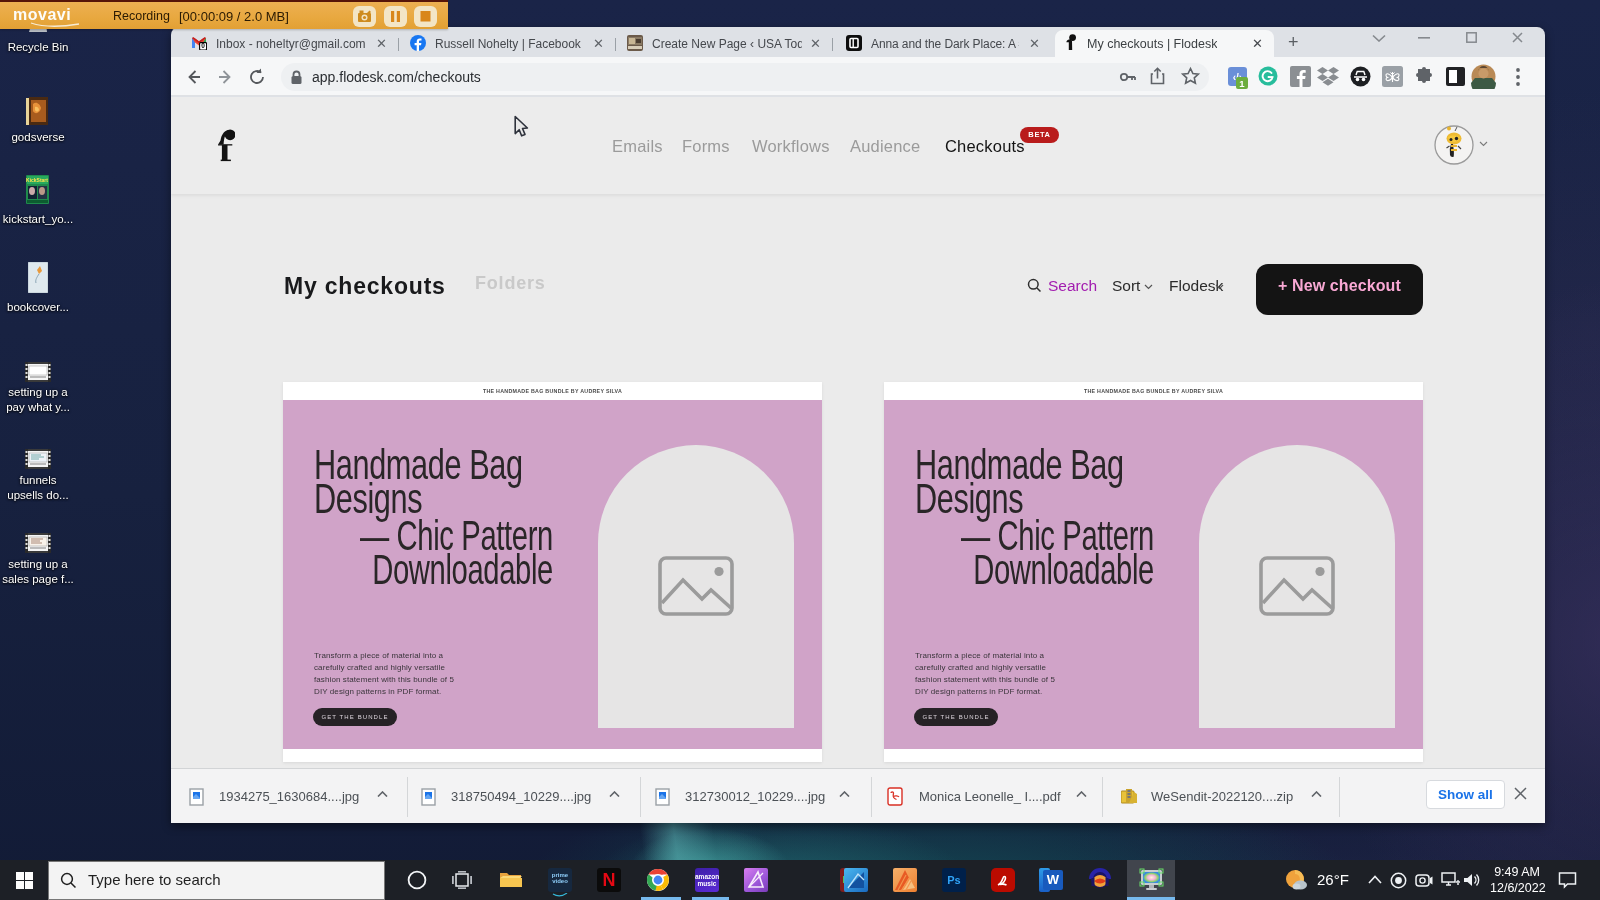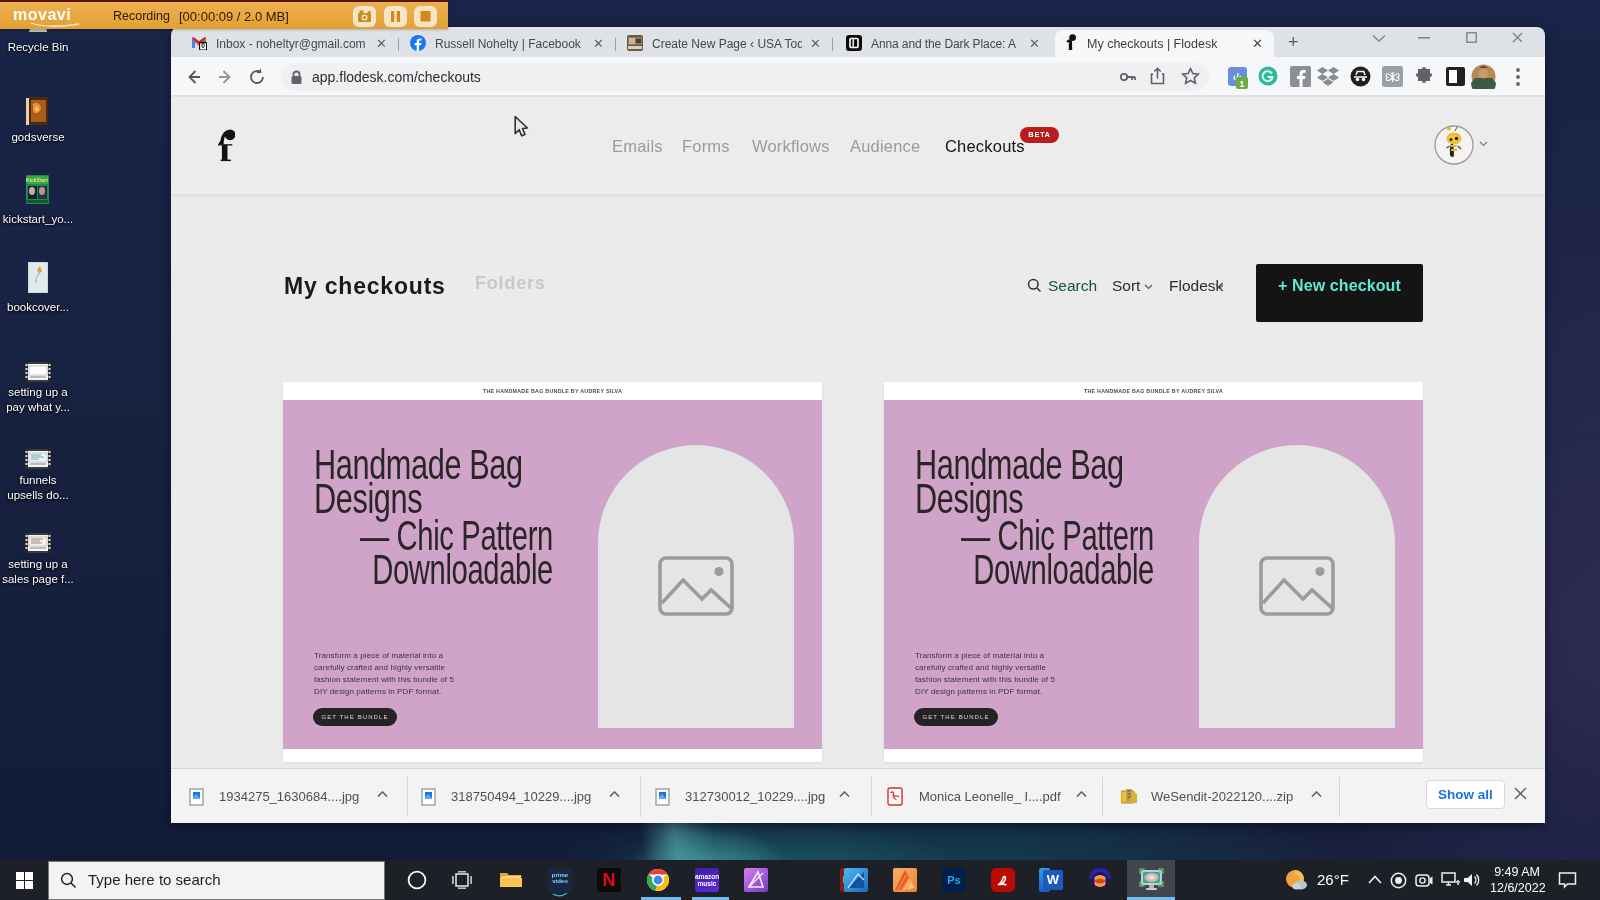--- a/index.html
+++ b/index.html
@@ -338,30 +338,30 @@
             <path d="M1 1 l3.5 3.5 L8 1" stroke="#7a7a7a" stroke-width="1.1" fill="none"></path>
           </svg>
 </div>
 <div id="listrow">
   <div class="a" style="left:113px;top:176px;font-size:23px;font-weight:bold;color:#191a1c;letter-spacing:.8px">My checkouts</div>
   <div class="a" style="left:304px;top:176px;font-size:18px;font-weight:bold;color:#c9c9c9;letter-spacing:.8px">Folders</div>
   <svg class="a" style="left:856px;top:181px" width="15" height="15" viewBox="0 0 15 15">
             <circle cx="6.3" cy="6.3" r="4.8" fill="none" stroke="#2e2e2e" stroke-width="1.5"></circle>
             <path d="M10 10 l3.5 3.5" stroke="#2e2e2e" stroke-width="1.5"></path>
           </svg>
-  <div class="a" style="left:877px;top:180px;font-size:15.5px;color:#14532d">Search</div>
+  <div class="a" style="left:877px;top:180px;font-size:15.5px;color:#a21caf">Search</div>
   <div class="a" style="left:941px;top:180px;font-size:15.5px;color:#2b2b2b">Sort</div>
   <svg class="a" style="left:973px;top:187px" width="9" height="6" viewBox="0 0 9 6">
             <path d="M1 1 l3.5 3.5 L8 1" stroke="#555" stroke-width="1.2" fill="none"></path>
           </svg>
   <div class="a" style="left:998px;top:180px;font-size:15.5px;color:#2b2b2b">Flodesk</div>
   <svg class="a" style="left:1044px;top:187px" width="9" height="6" viewBox="0 0 9 6">
             <path d="M1 1 l3.5 3.5 L8 1" stroke="#555" stroke-width="1.2" fill="none"></path>
           </svg>
-  <div class="a" style="left:1085px;top:167px;width:167px;height:58px;background:#141414;border-radius:2px;color:#5eead4;font-size:16px;font-weight:bold;text-align:center;line-height:43px;letter-spacing:.1px">+ New checkout</div>
+  <div class="a" style="left:1085px;top:167px;width:167px;height:51px;background:#141414;border-radius:12px;color:#f9a8d4;font-size:16px;font-weight:bold;text-align:center;line-height:43px;letter-spacing:.1px">+ New checkout</div>
 </div>
 <div class="card" id="card1" style="left:112px">
   <div class="cardtop">THE HANDMADE BAG BUNDLE BY AUDREY SILVA</div>
   <div class="cardpink"></div>
   <div class="arch"></div>
   <svg class="a" style="left:375px;top:174px" width="76" height="60" viewBox="0 0 76 60">
             <rect x="2" y="2" width="72" height="56" rx="6" fill="none" stroke="#9b9b9b" stroke-width="3.6"></rect>
             <circle cx="61" cy="15.5" r="4.6" fill="#9b9b9b"></circle>
             <path d="M4 47 L25 24 L44 43 L53 34 L73 52" fill="none" stroke="#9b9b9b" stroke-width="3.6"></path>
           </svg>

